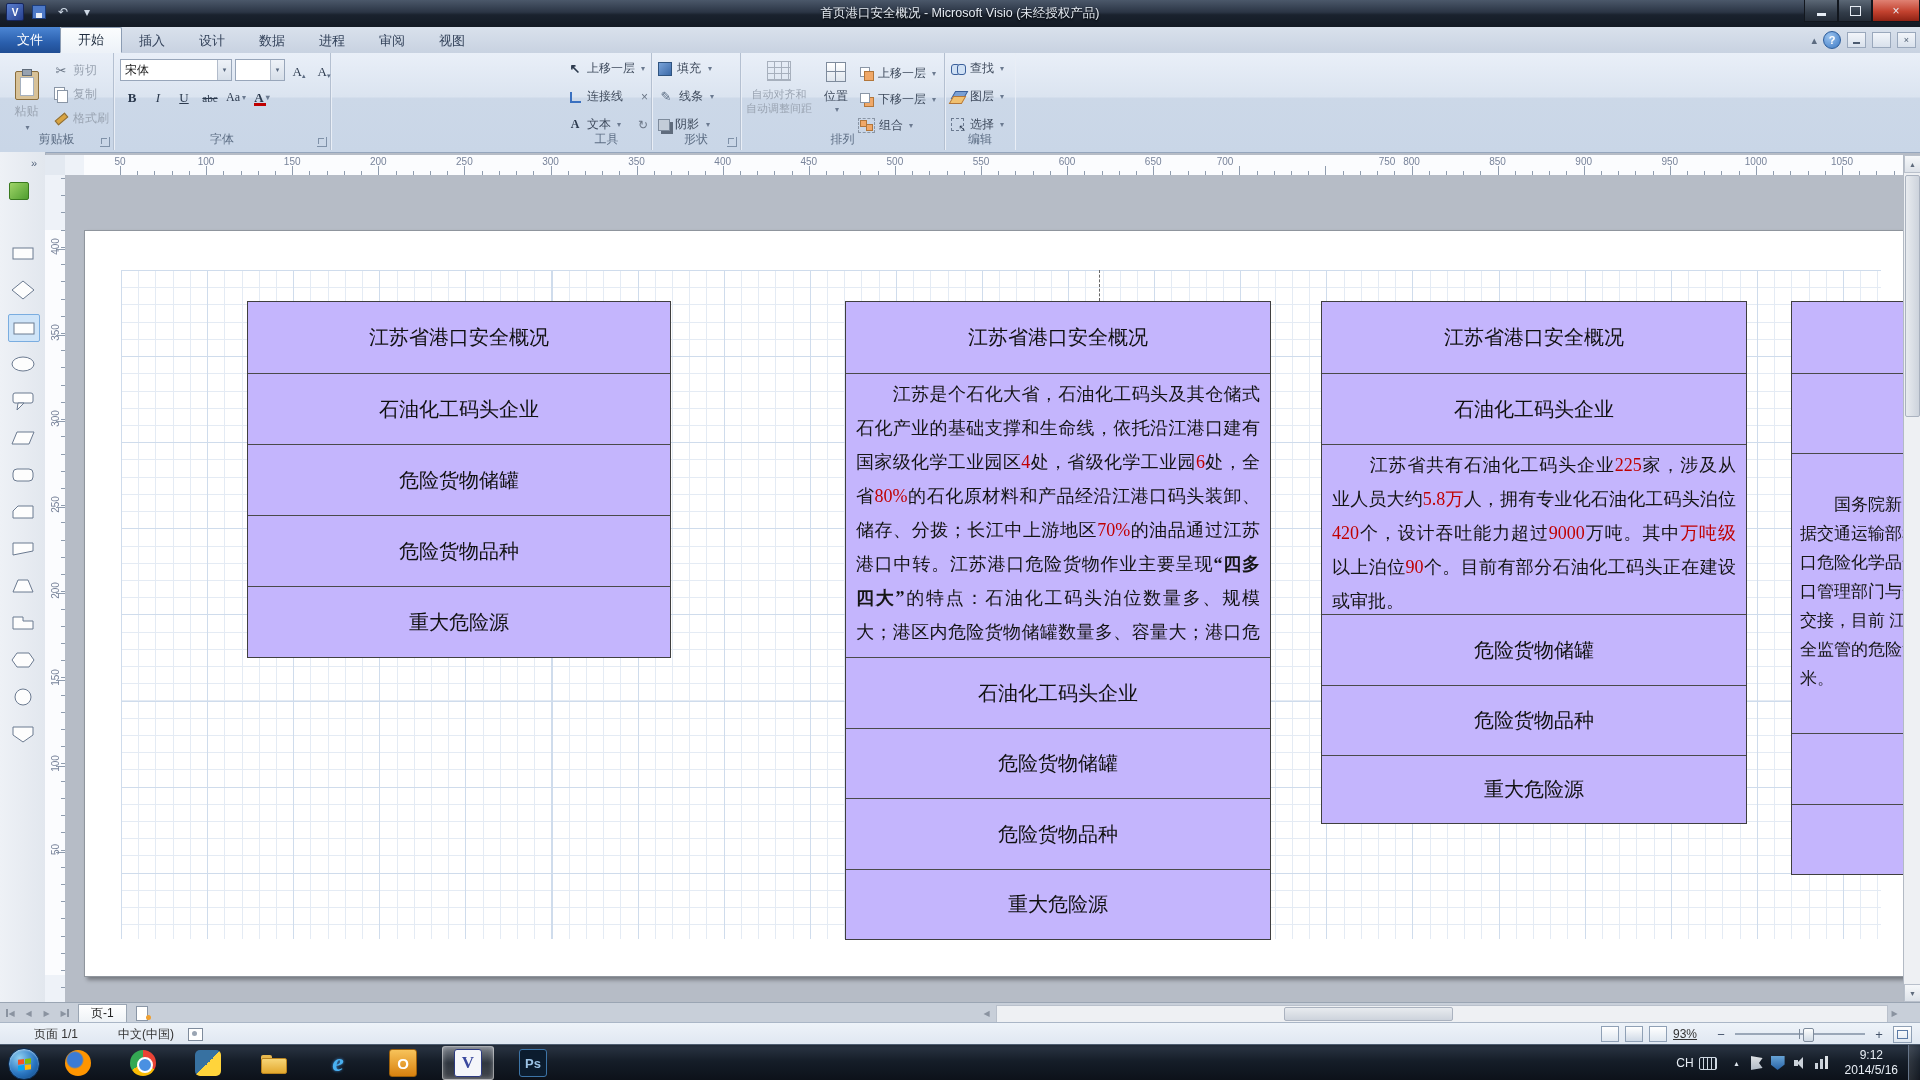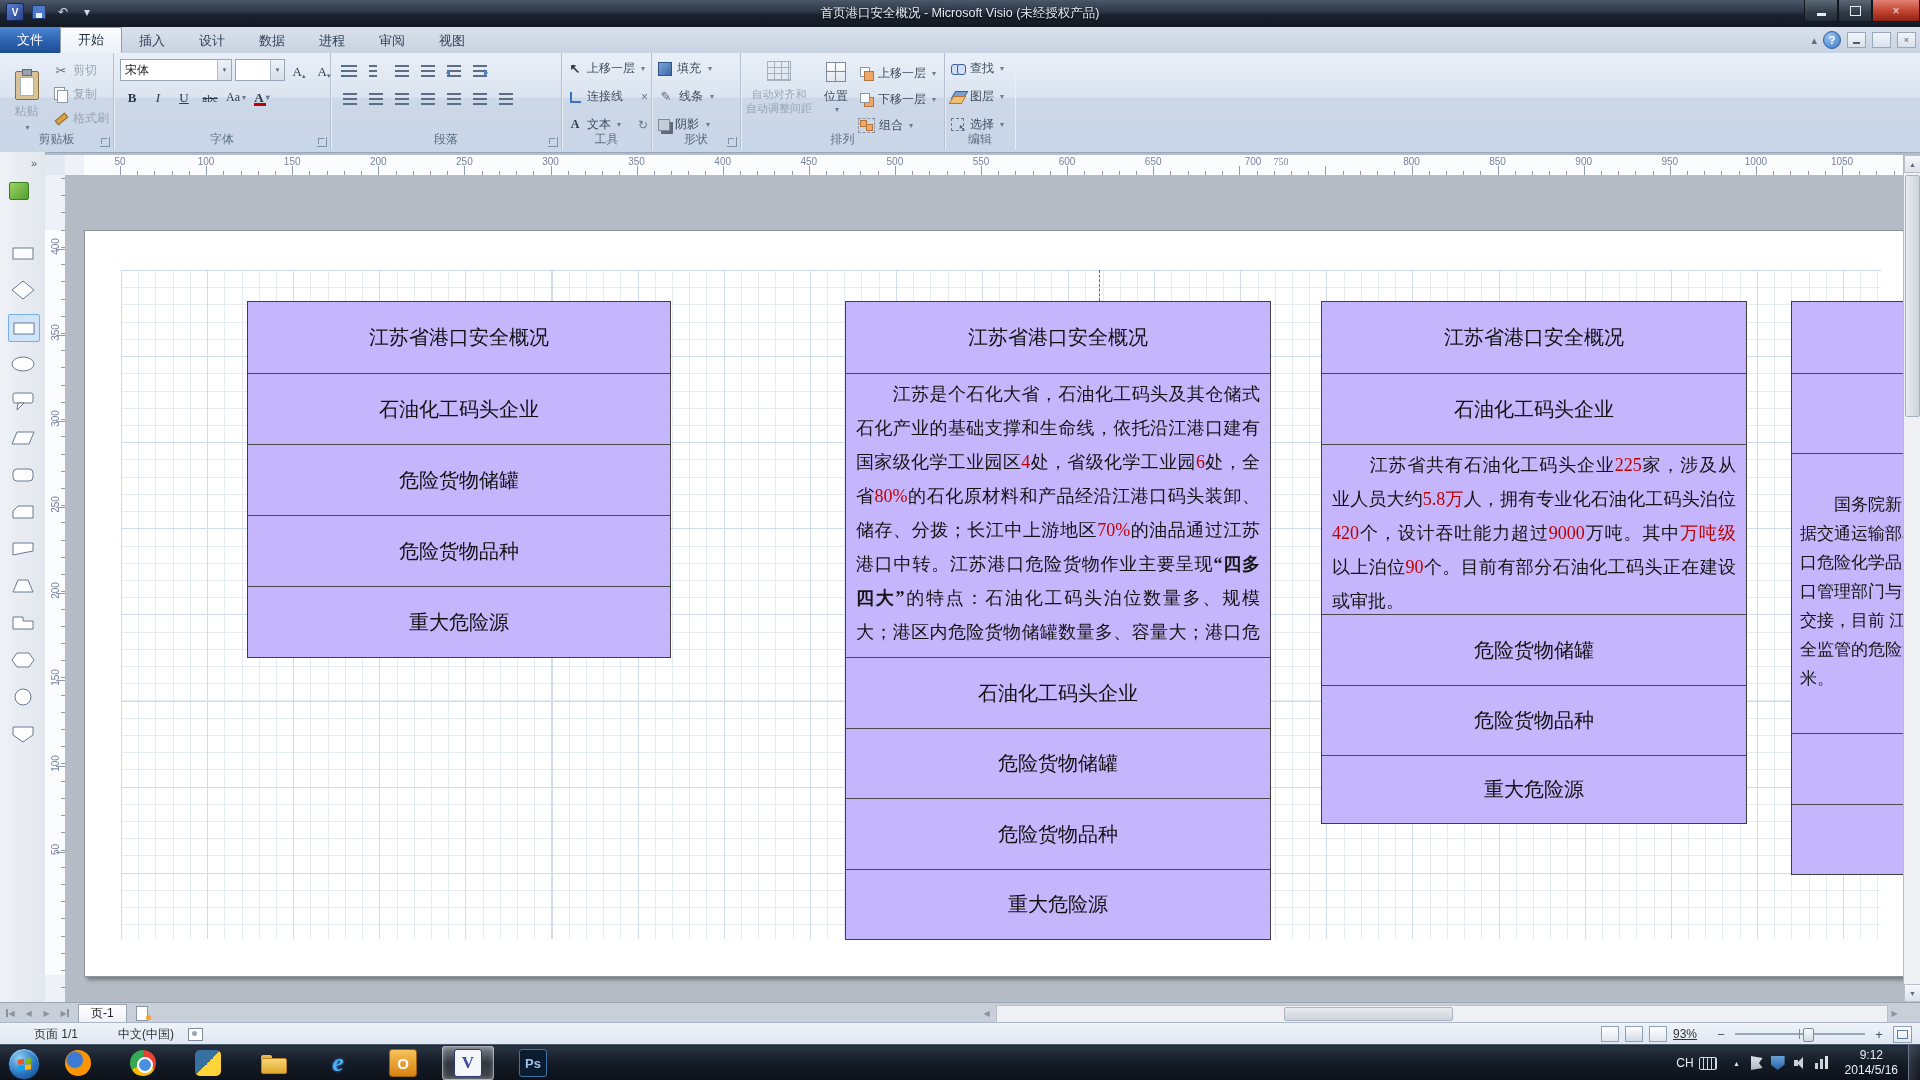--- a/index.html
+++ b/index.html
@@ -339,41 +339,20 @@
           </span>
         <span class="tgl t-color">
             <span>A</span>
             <span class="dd">▾</span>
           </span>
       </div>
       <div class="glabel">字体</div>
       <span class="launcher"></span>
     </div>
 
-    <div class="rgroup g-paragraph">
-      <div class="prow prow1">
-        <span class="pic dots"></span>
-        <span class="pic half"></span>
-        <span class="pic"></span>
-        <span class="pic"></span>
-        <span class="pic arrl"></span>
-        <span class="pic arrr"></span>
-      </div>
-      <div class="prow prow2">
-        <span class="pic"></span>
-        <span class="pic"></span>
-        <span class="pic"></span>
-        <span class="pic"></span>
-        <span class="pic"></span>
-        <span class="pic"></span>
-        <span class="pic"></span>
-      </div>
-      <div class="glabel">段落</div>
-      <span class="launcher"></span>
-    </div>
 
     <div class="rgroup g-tools">
       <div class="trow trow1">
         <span class="ic ic-pointer">↖</span>
         <span>上移一层</span>
           <span class="dd">▾</span>
       </div>
       <div class="trow trow2">
         <span class="ic ic-conn"></span>
         <span>连接线</span>
@@ -664,23 +643,23 @@
       <span class="hnum" style="left: 743.8px;">450</span>
       <i class="htick major" style="left: 829.9px;"></i>
       <span class="hnum" style="left: 829.9px;">500</span>
       <i class="htick major" style="left: 916px;"></i>
       <span class="hnum" style="left: 916px;">550</span>
       <i class="htick major" style="left: 1002.1px;"></i>
       <span class="hnum" style="left: 1002.1px;">600</span>
       <i class="htick major" style="left: 1088.2px;"></i>
       <span class="hnum" style="left: 1088.2px;">650</span>
       <i class="htick major" style="left: 1174.3px;"></i>
-      <span class="hnum" style="left: 1188px;">700</span>
+      <span class="hnum" style="left: 1160px;">700</span>
       <i class="htick major" style="left: 1260.4px;"></i>
-      <span class="hnum" style="left: 1216px; font-family: Liberation Serif, serif;">750</span>
+      <span class="hnum" style="left: 1322px;">750</span>
       <i class="htick major" style="left: 1346.5px;"></i>
       <span class="hnum" style="left: 1346.5px;">800</span>
       <i class="htick major" style="left: 1432.6px;"></i>
       <span class="hnum" style="left: 1432.6px;">850</span>
       <i class="htick major" style="left: 1518.7px;"></i>
       <span class="hnum" style="left: 1518.7px;">900</span>
       <i class="htick major" style="left: 1604.8px;"></i>
       <span class="hnum" style="left: 1604.8px;">950</span>
       <i class="htick major" style="left: 1690.9px;"></i>
       <span class="hnum" style="left: 1690.9px;">1000</span>

